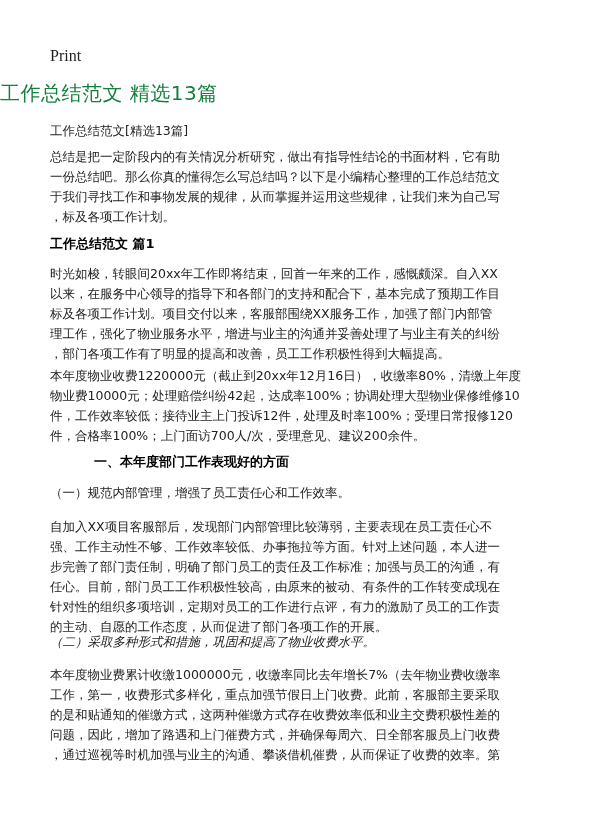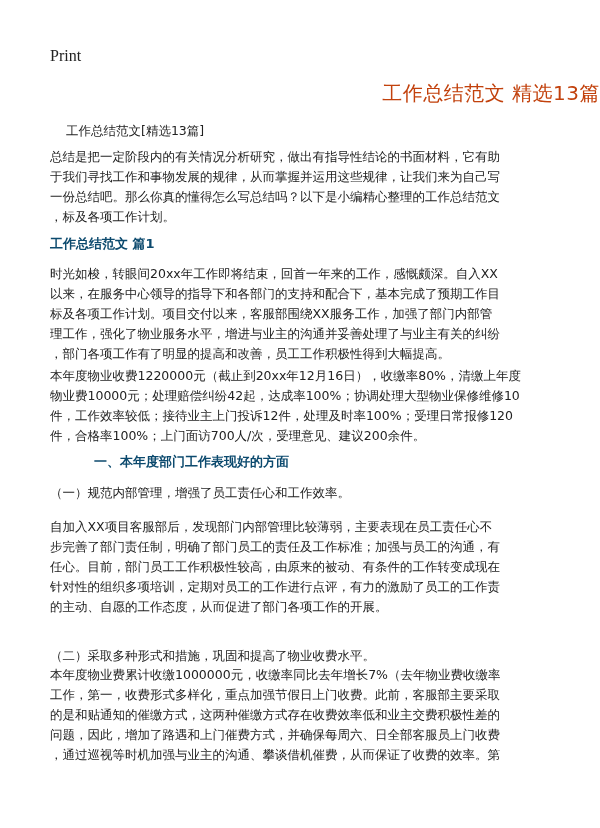--- a/index.html
+++ b/index.html
@@ -1,36 +1,36 @@
 <!DOCTYPE html>
 <html><head>
   <meta charset="utf-8">
   <style>
     html, body { margin:0; padding:0; background:#ffffff; }
     body { width:600px; height:828px; overflow:hidden; position:relative;
            font-family:"DejaVu Sans", "Liberation Sans", sans-serif; color:#1a1a1a; }
     .print { position:absolute; left:50px; top:47px; font-family:"Liberation Serif", serif; font-size:16px; color:#222; }
-    .title { position:absolute; left:0; width:600px; top:80px; text-align:right; font-size:20px; color:#c2410c; letter-spacing:0.5px; }
-    .subtitle { position:absolute; left:66px; top:123px; font-size:12.5px; color:#222; }
+    .title { position:absolute; left:0; width:600px; top:80px; text-align:left; font-size:20px; color:#15803d; letter-spacing:0.5px; }
+    .subtitle { position:absolute; left:50px; top:123px; font-size:12.5px; color:#222; }
     .block { position:absolute; left:50px; width:510px; font-size:12.5px; line-height:20px; color:#222; word-break:break-all; }
-    .heading { position:absolute; left:50px; font-size:13px; font-weight:bold; color:#0c4a6e; }
+    .heading { position:absolute; left:50px; font-size:13px; font-weight:bold; color:#000000; }
     .line { display:block; white-space:nowrap; }
   </style>
 </head>
 <body>
 
 <div class="print">Print</div>
 
 <div class="title">工作总结范文 精选13篇</div>
 <div class="subtitle">工作总结范文[精选13篇]</div>
 
 <div class="block" style="top:147px;">
   <span class="line">总结是把一定阶段内的有关情况分析研究，做出有指导性结论的书面材料，它有助</span>
+  <span class="line">一份总结吧。那么你真的懂得怎么写总结吗？以下是小编精心整理的工作总结范文</span>
   <span class="line">于我们寻找工作和事物发展的规律，从而掌握并运用这些规律，让我们来为自己写</span>
-  <span class="line">一份总结吧。那么你真的懂得怎么写总结吗？以下是小编精心整理的工作总结范文</span>
   <span class="line">，标及各项工作计划。</span>
 </div>
 
 <div class="heading" style="top:235px;">工作总结范文 篇1</div>
 
 <div class="block" style="top:264px;">
   <span class="line">时光如梭，转眼间20xx年工作即将结束，回首一年来的工作，感慨颇深。自入XX</span>
   <span class="line">以来，在服务中心领导的指导下和各部门的支持和配合下，基本完成了预期工作目</span>
   <span class="line">标及各项工作计划。项目交付以来，客服部围绕XX服务工作，加强了部门内部管</span>
   <span class="line">理工作，强化了物业服务水平，增进与业主的沟通并妥善处理了与业主有关的纠纷</span>
@@ -45,27 +45,28 @@
 </div>
 
 <div class="heading" style="top:453px;margin-left:44px;">一、本年度部门工作表现好的方面</div>
 
 <div class="block" style="top:483px;">
   <span class="line">（一）规范内部管理，增强了员工责任心和工作效率。</span>
 </div>
 
 <div class="block" style="top:517px;">
   <span class="line">自加入XX项目客服部后，发现部门内部管理比较薄弱，主要表现在员工责任心不</span>
+  <span class="line">强、工作主动性不够、工作效率较低、办事拖拉等方面。针对上述问题，本人进一</span>
   <span class="line">步完善了部门责任制，明确了部门员工的责任及工作标准；加强与员工的沟通，有</span>
   <span class="line">任心。目前，部门员工工作积极性较高，由原来的被动、有条件的工作转变成现在</span>
   <span class="line">针对性的组织多项培训，定期对员工的工作进行点评，有力的激励了员工的工作责</span>
   <span class="line">的主动、自愿的工作态度，从而促进了部门各项工作的开展。</span>
 </div>
 
-<div class="block" style="top:646px;">
+<div class="block" style="top:632px;font-style:italic;">
   <span class="line">（二）采取多种形式和措施，巩固和提高了物业收费水平。</span>
 </div>
 
 <div class="block" style="top:665px;">
   <span class="line">本年度物业费累计收缴1000000元，收缴率同比去年增长7%（去年物业费收缴率</span>
   <span class="line">工作，第一，收费形式多样化，重点加强节假日上门收费。此前，客服部主要采取</span>
   <span class="line">的是和贴通知的催缴方式，这两种催缴方式存在收费效率低和业主交费积极性差的</span>
   <span class="line">问题，因此，增加了路遇和上门催费方式，并确保每周六、日全部客服员上门收费</span>
   <span class="line">，通过巡视等时机加强与业主的沟通、攀谈借机催费，从而保证了收费的效率。第</span>
 </div>

